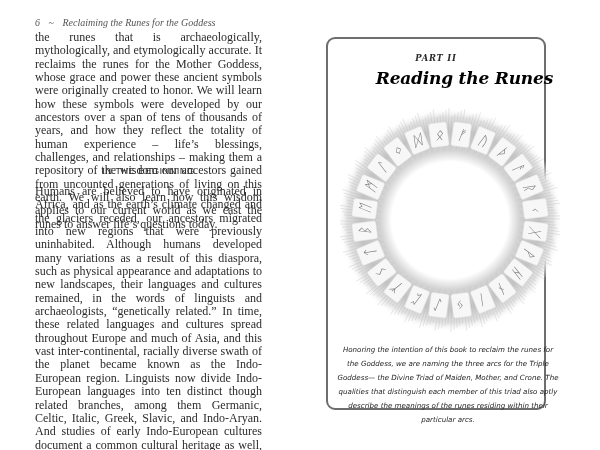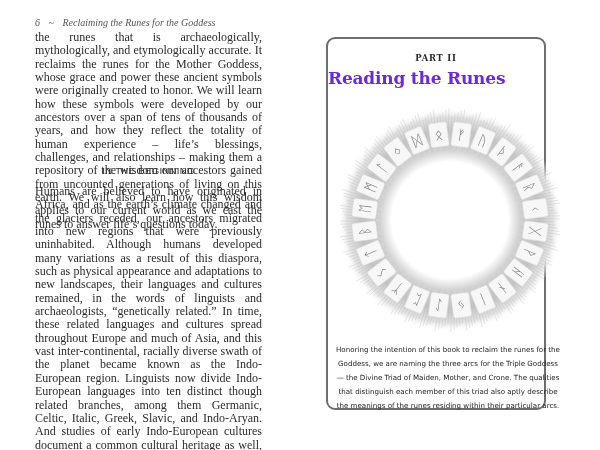--- a/index.html
+++ b/index.html
@@ -34,30 +34,31 @@
     position: absolute; left: 35px; width: 227px; top: 165px;
     text-align: center; font-family: "Liberation Sans", sans-serif;
     font-size: 9.6px; letter-spacing: 0.3px; color: #333;
   }
   .para-2 { top: 185px; }
 
   .part-box {
     position: absolute; left: 26px; top: 37px; width: 220px; height: 373px;
     border: 2px solid #6e6e6e; border-radius: 9px; box-sizing: border-box;
     background: #fff;
+    font-style: italic;
   }
   .part-label {
     position: absolute; left: 0; width: 100%; top: 14px; text-align: center;
     font-family: "DejaVu Serif", serif; font-size: 8.4px; font-weight: bold;
     letter-spacing: 0.8px; color: #2a2a2a;
   }
   .part-title {
-    position: absolute; left: 0; width: 100%; top: 29px; text-align: left;
+    position: absolute; left: 9px; width: 100%; top: 29px; text-align: right;
     font-family: "DejaVu Serif", serif; font-size: 17px; font-weight: bold;
-    color: #6d28d9; letter-spacing: -0.2px;
+    color: #000000; letter-spacing: -0.2px;
   }
   .rune-ring {
     position: absolute; left: 12px; top: 62px; width: 220px; height: 238px;
   }
   .caption {
     position: absolute; left: 8px; width: 224px; top: 304px;
     text-align: center; font-family: "DejaVu Sans", sans-serif;
     font-size: 7.1px; line-height: 14px; color: #222;
   }
 </style>

